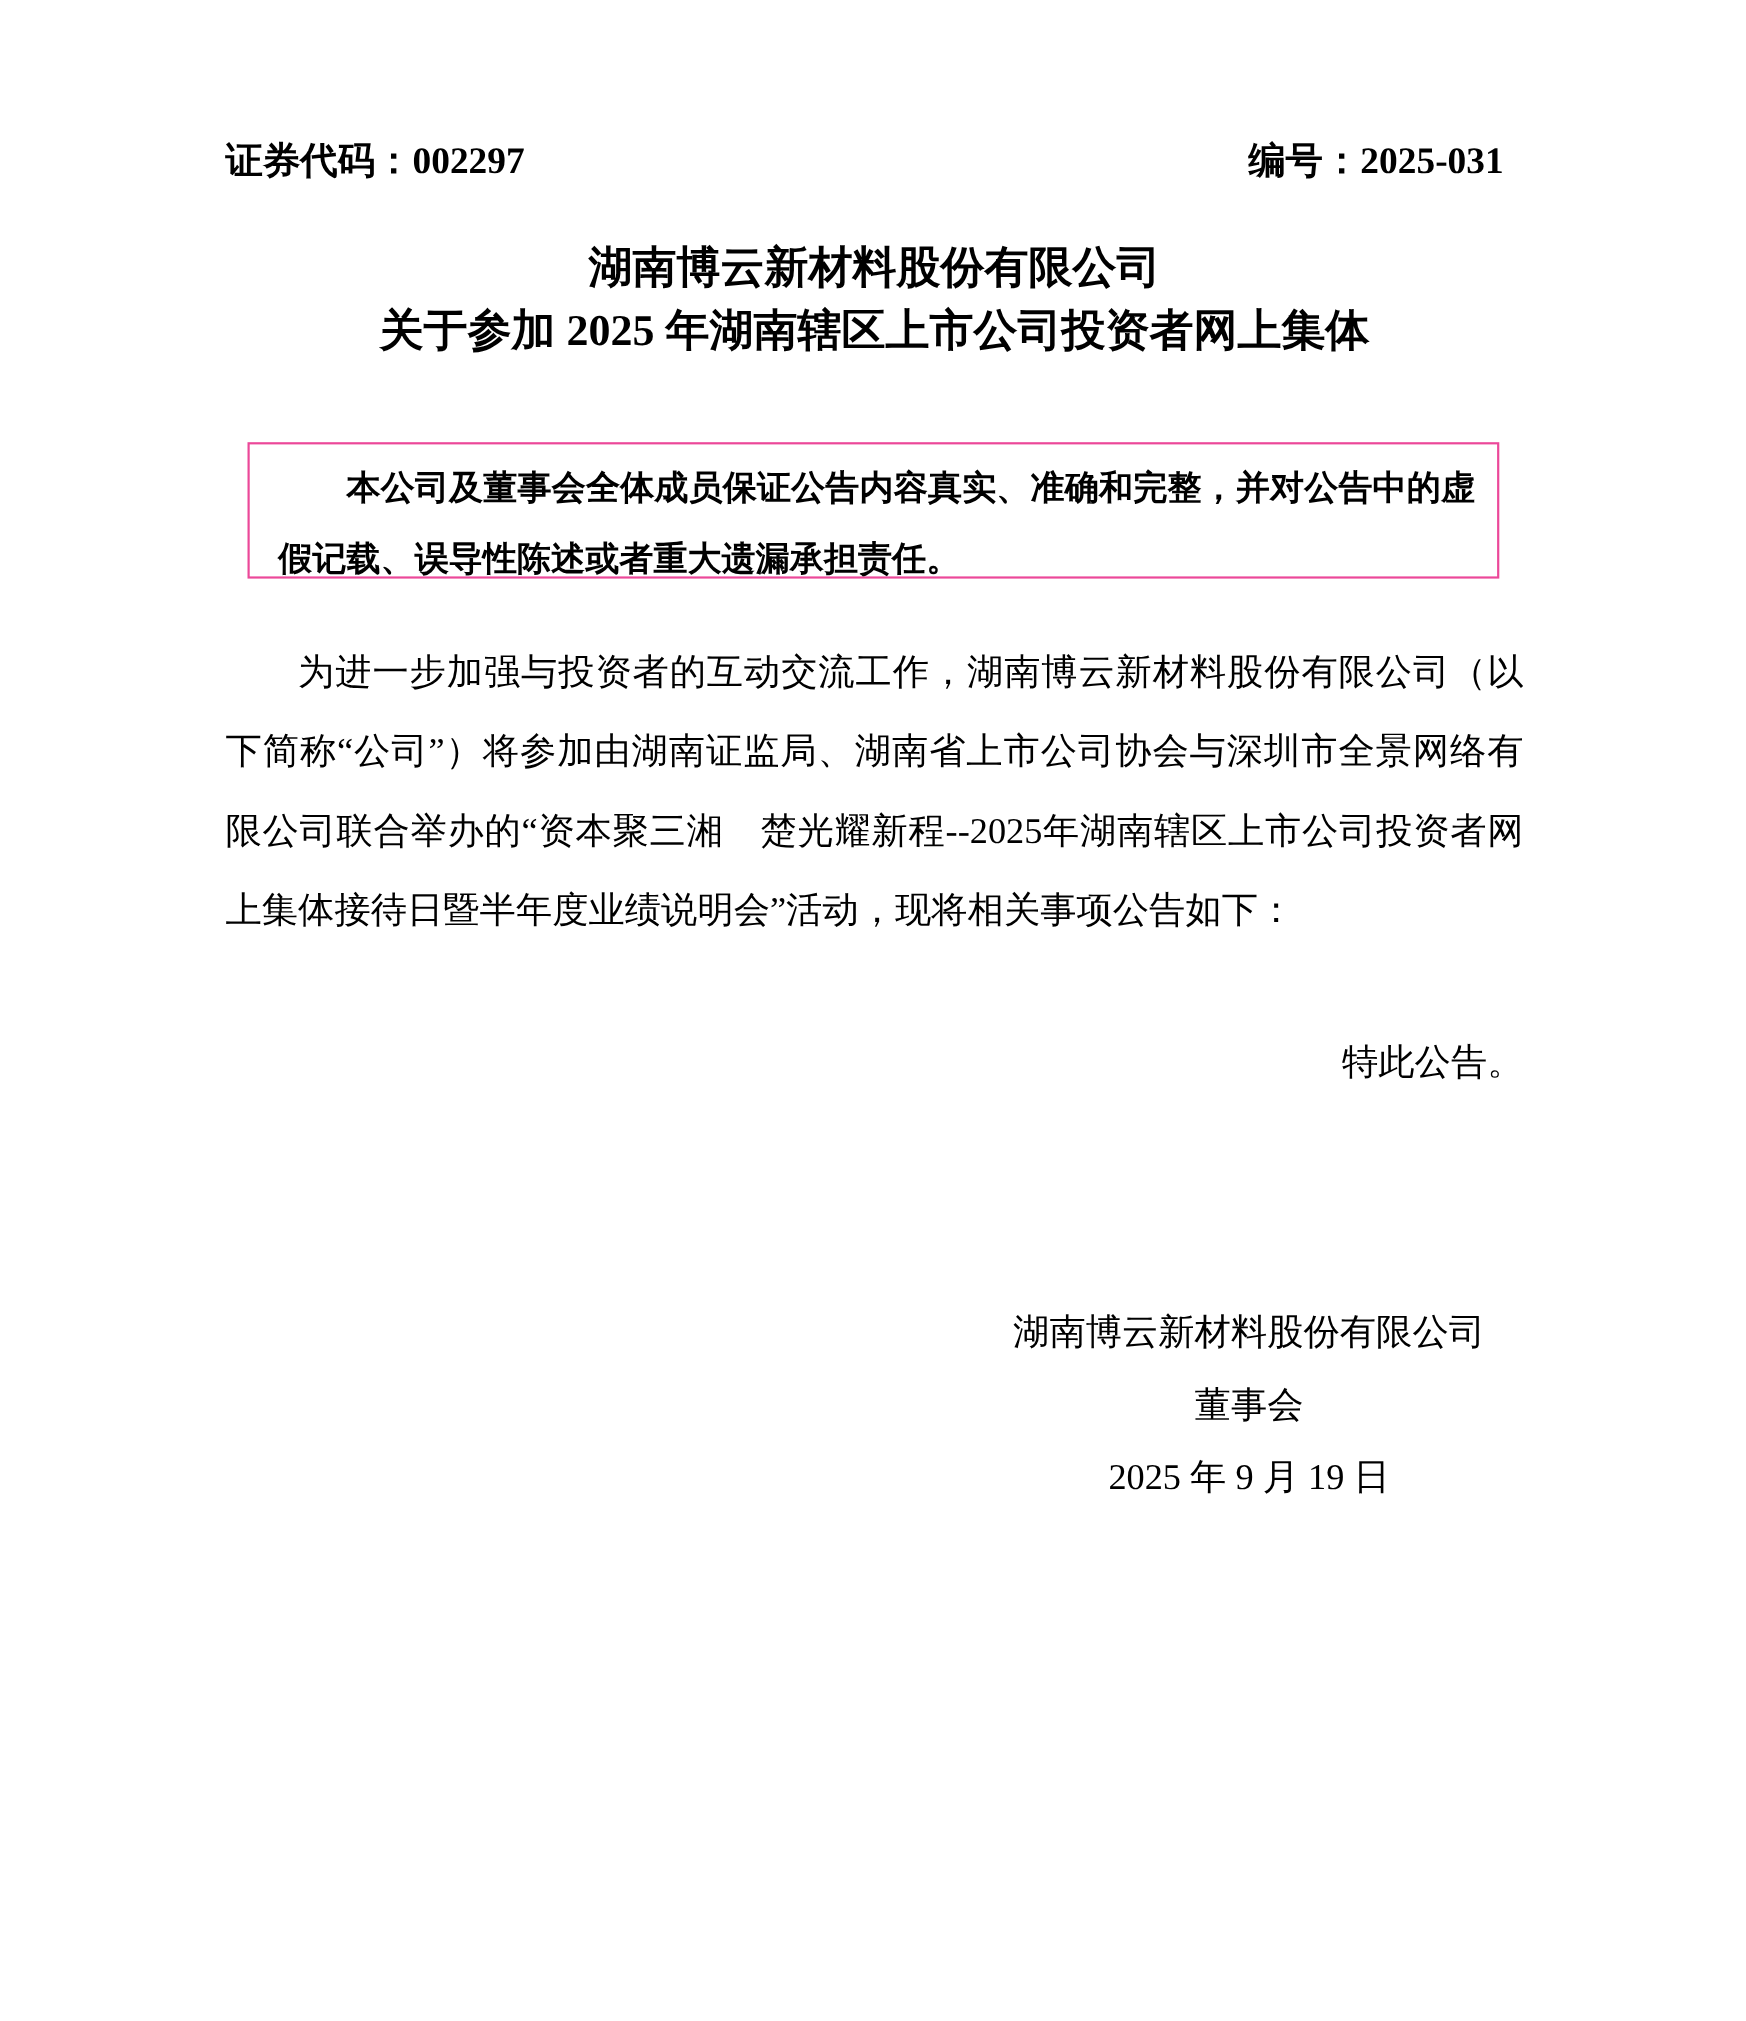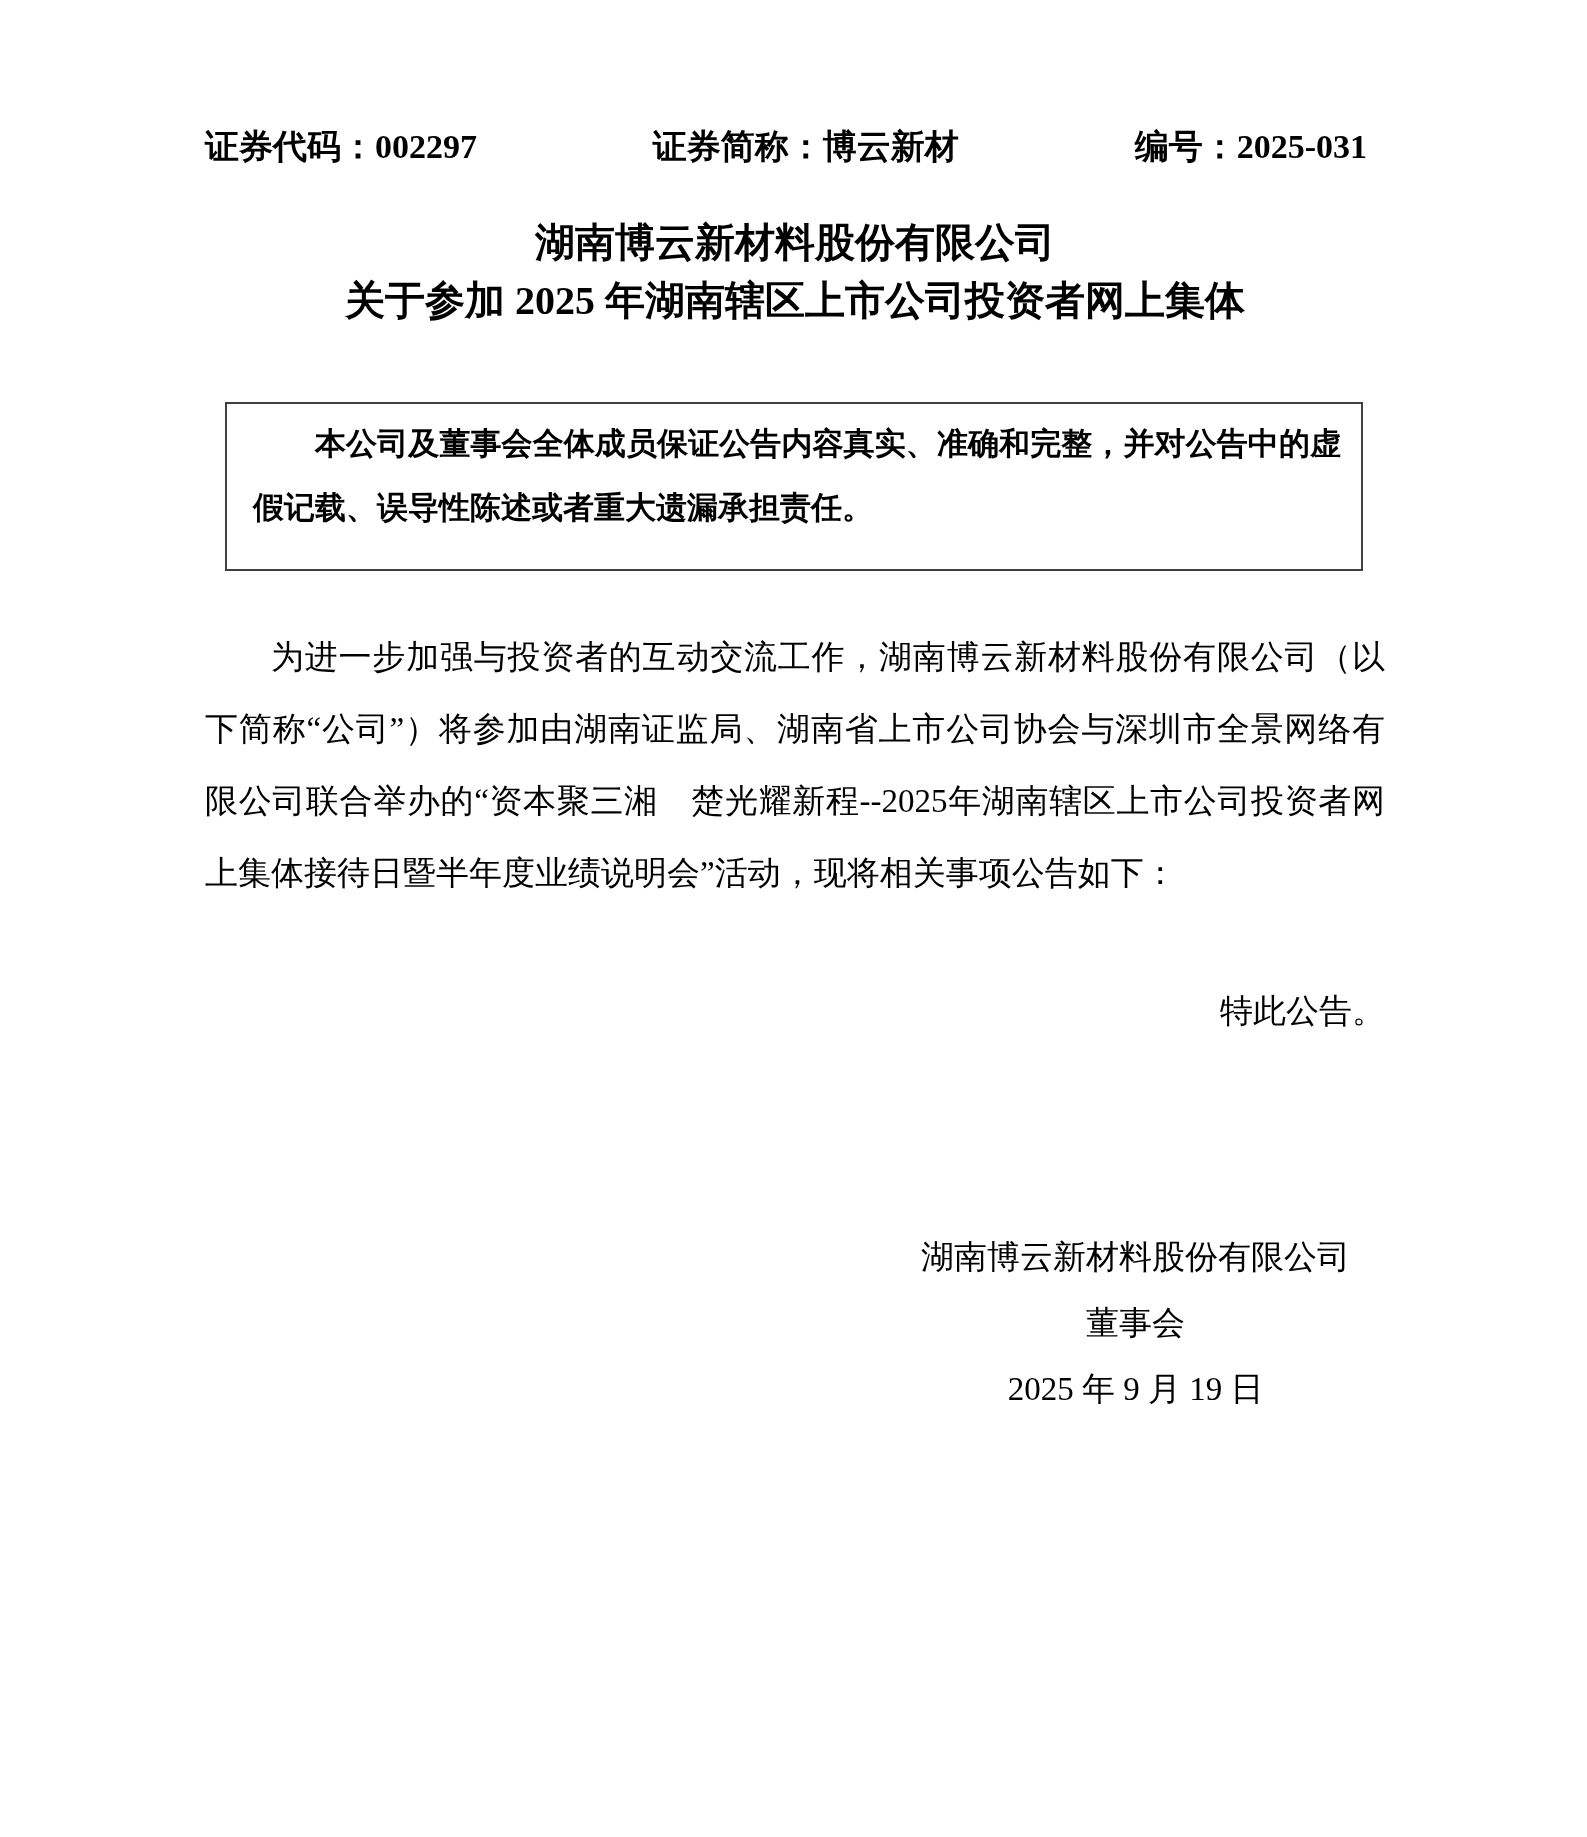--- a/index.html
+++ b/index.html
@@ -32,22 +32,22 @@
   .title-block {
     margin-top: 46px;
     text-align: center;
     font-size: 40px;
     font-weight: bold;
     line-height: 58px;
   }
   
   .disclaimer-box {
     margin: 72px 22px 0 20px;
-    border: 2px solid #404040;
-    height: 169px;
+    border: 2px solid #ec4899;
+    height: 124px;
     padding: 8px 20px 10px 26px;
     overflow: hidden;
   }
   .disclaimer-text {
     font-size: 31px;
     font-weight: bold;
     line-height: 64px;
     text-align: justify;
     text-indent: 2em;
   }
@@ -79,21 +79,20 @@
   }
   .sig-line { white-space: nowrap; }
 </style>
 </head>
 <body>
 
 <div class="page">
 
   <div class="header-row">
     <span>证券代码：002297</span>
-    <span>证券简称：博云新材</span>
     <span>编号：2025-031</span>
   </div>
 
   <div class="title-block">
     <div class="title-line">湖南博云新材料股份有限公司</div>
     <div class="title-line">关于参加 2025 年湖南辖区上市公司投资者网上集体</div>
   </div>
 
   <div class="disclaimer-box">
     <p class="disclaimer-text">本公司及董事会全体成员保证公告内容真实、准确和完整，并对公告中的虚假记载、误导性陈述或者重大遗漏承担责任。</p>

